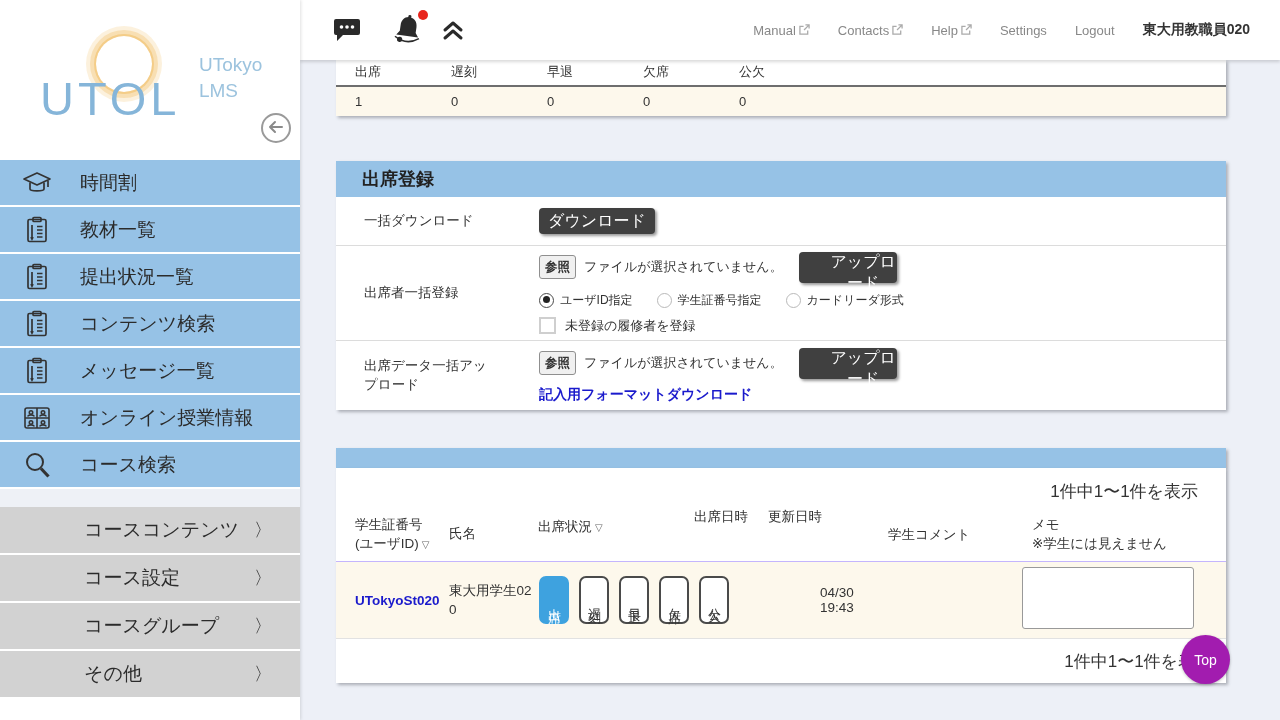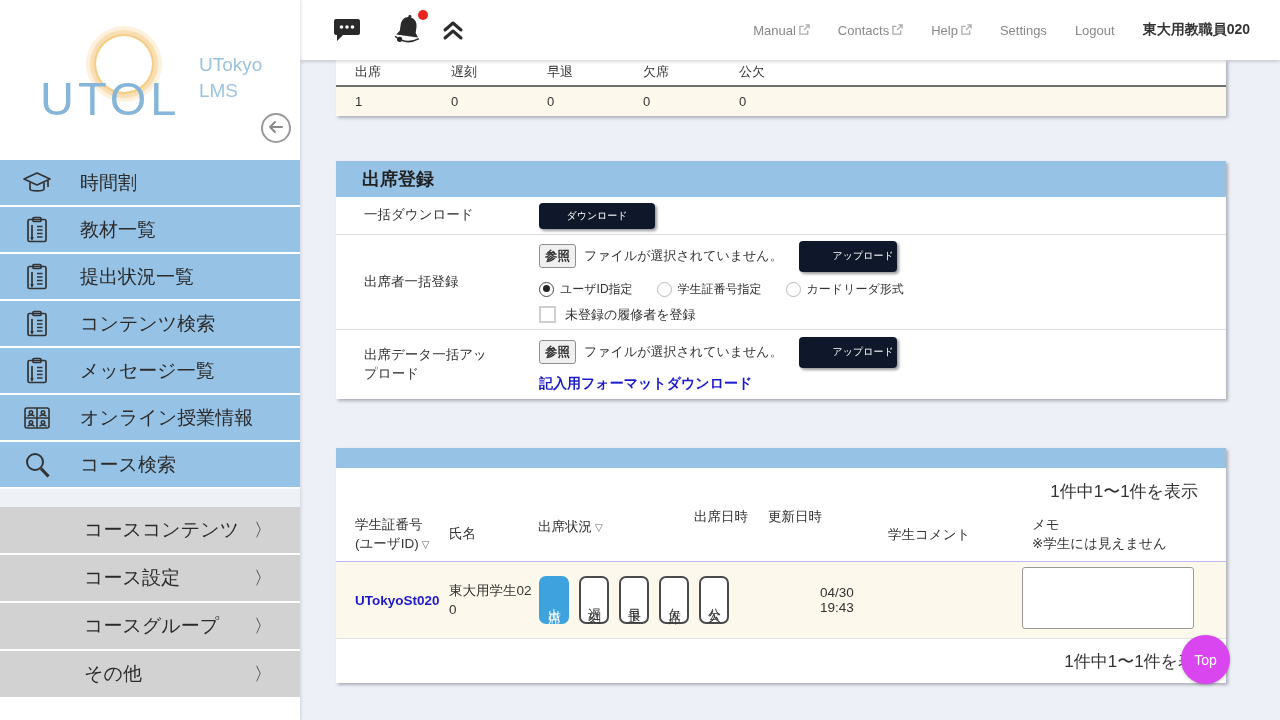--- a/index.html
+++ b/index.html
@@ -52,26 +52,26 @@
 
   
   .p-form { top:101px; }
   .form-title { height:36px; background:#96c2e6; line-height:36px; padding-left:26px;
     font-size:18px; font-weight:bold; color:#222; }
   .form-row { display:flex; border-bottom:1px solid #dcdcdc; }
   .form-row:last-child { border-bottom:none; }
   .form-label { flex:0 0 203px; padding-left:28px; font-size:13.5px; color:#333; width:203px;
     display:flex; align-items:center; }
   .form-label .lbl { width:132px; line-height:1.35; }
-  .row-dl { height:38px; align-items:center; }
+  .row-dl { height:49px; align-items:center; }
   .row-reg { height:95px; }
   .row-up { height:69px; }
   .ctrl-col { display:flex; flex-direction:column; justify-content:center; }
   .file-line { display:flex; align-items:center; }
-  .btn-dark { background:#0f172a; color:#fff; border:none; border-radius:4px; font-size:10px;
+  .btn-dark { background:#404040; color:#fff; border:none; border-radius:4px; font-size:16px;
     cursor:pointer; box-shadow:2px 2px 3px rgba(0,0,0,.4); }
   .btn-download { width:116px; height:26px; }
   .btn-upload { width:98px; height:31px; margin-left:16px;padding-left:31px; }
   .btn-browse { width:37px; height:24px; background:#f0f0f0; border:1px solid #8f8f8f; border-radius:3px;
     font-size:12.5px; font-weight:600; color:#333; cursor:pointer; }
   .file-status { font-size:13px; color:#333; margin-left:8px; }
   .radio-line { display:flex; align-items:center; margin-top:9px; gap:6px; }
   .radio { width:15px; height:15px; border-radius:50%; background:#fff; border:1.5px solid #b9b9b9;
     display:inline-block; position:relative; cursor:pointer; }
   .radio.sel { border-color:#4a4a4a; }
@@ -103,21 +103,21 @@
   .st-btn { width:30px; height:48px; border:2px solid #4a4a4a; border-radius:7px; background:#fff; color:#333;
     font-size:13px; cursor:pointer; display:flex; align-items:center; justify-content:center;
     writing-mode:vertical-rl; letter-spacing:2px; font-family:inherit; }
   .st-btn.sel { background:#3ea2df; border-color:#3ea2df; color:#fff; }
   .dt-cell { font-size:13.5px; text-align:left; padding-left:52px; }
   .memo-ta { width:172px; height:62px; border:1px solid #999; border-radius:3px; background:#fff; resize:none; }
   .footer-line { height:44px; display:flex; align-items:center; justify-content:flex-end; padding-right:14px;
     font-size:17px; color:#333; }
 
   .top-btn { position:absolute; left:1181px; top:635px; width:49px; height:49px; border-radius:50%;
-    background:#d946ef; color:#fff; border:none; font-size:14px; cursor:pointer; z-index:9;
+    background:#a21caf; color:#fff; border:none; font-size:14px; cursor:pointer; z-index:9;
     display:flex; align-items:center; justify-content:center; box-shadow:0 1px 3px rgba(0,0,0,.25); }
 </style>
 </head>
 <body>
 
 <div class="sidebar">
   <div class="logo-wrap">
     <div class="logo-rings"></div>
     <span class="logo-main">UTOL</span>
     <span class="logo-sub">

